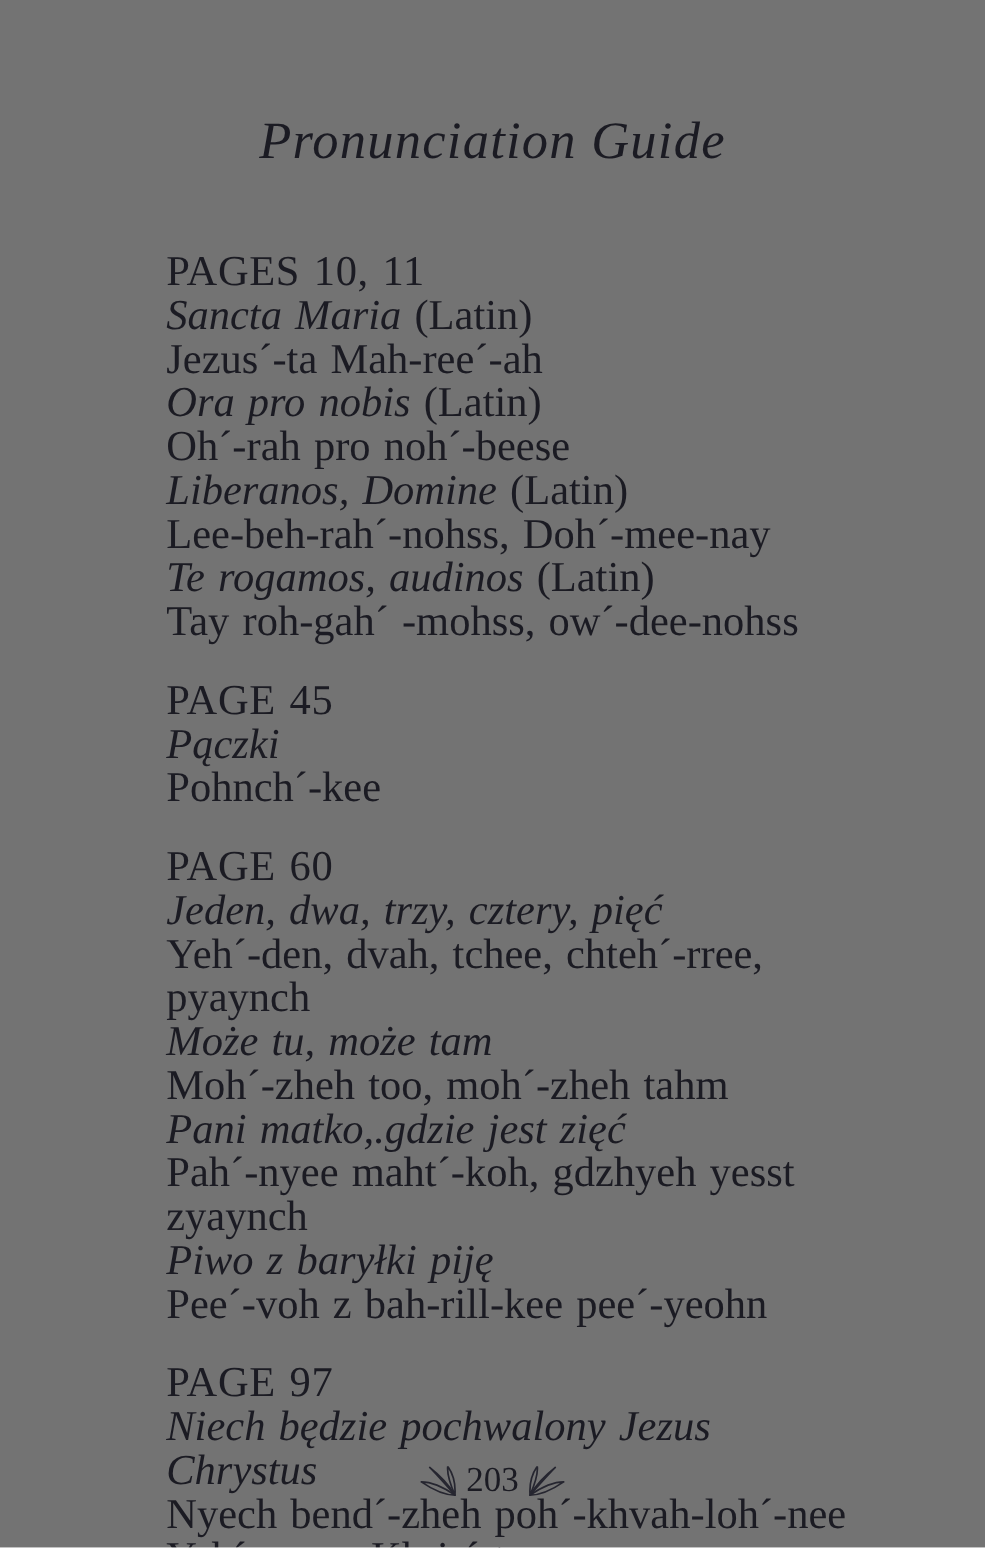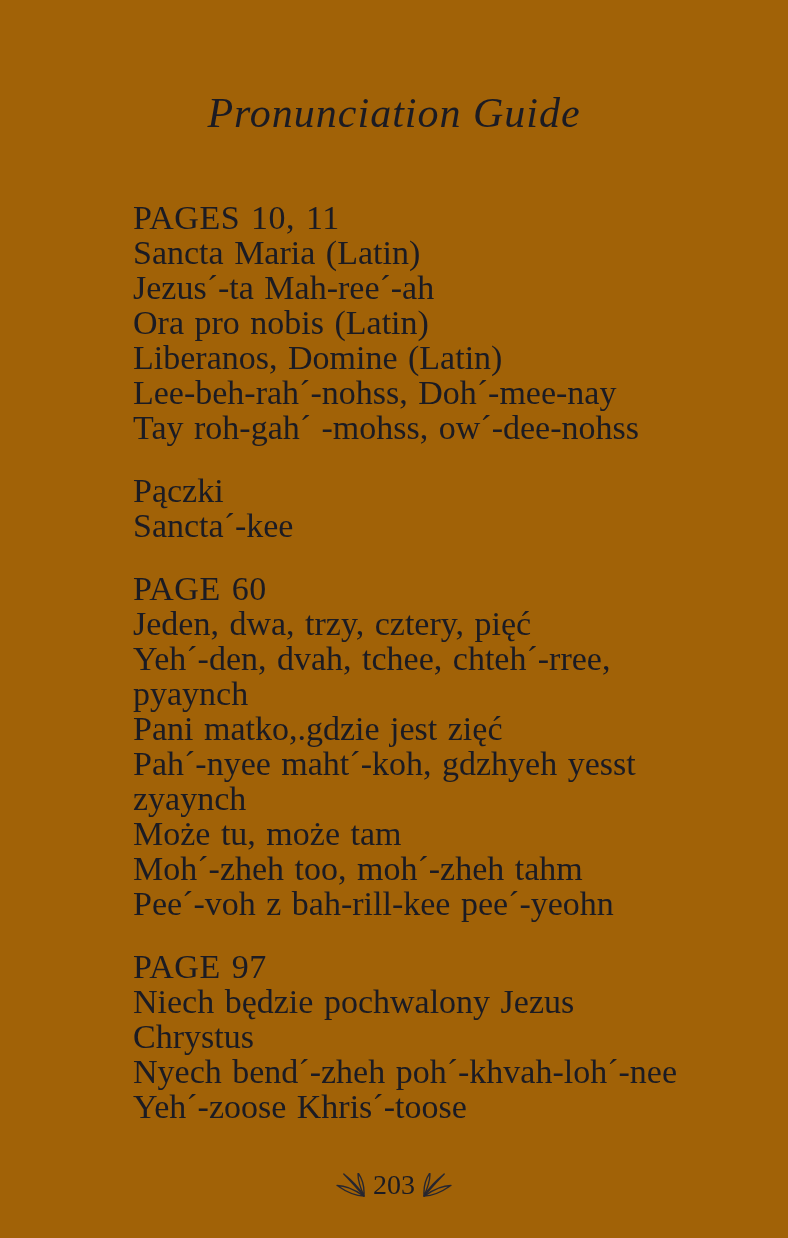--- a/index.html
+++ b/index.html
@@ -1,20 +1,20 @@
 <!DOCTYPE html>
 <html><head>
 <meta charset="utf-8">
 <style>
   html, body { margin: 0; padding: 0; background: #ffffff; }
   .page {
     position: relative;
     width: 788px;
     height: 1238px;
-    background: #a16207;
+    background: #737373;
     color: #1b1b23;
     font-family: "Liberation Serif", serif;
     overflow: hidden;
   }
   .title {
     margin: 0;
     padding-top: 88px;
     text-align: center;
     font-size: 42px;
     font-weight: 400;
@@ -27,21 +27,21 @@
     width: 552px;
     font-size: 34px;
     line-height: 35px;
     word-spacing: 2px;
   }
   .section { margin-bottom: 28px; }
   .section-heading {
     font-weight: 400;
     letter-spacing: 0.5px;
   }
-  .phrase { }
+  .phrase { font-style: italic; }
   .lang { font-style: normal; margin-top: 48px; }
   .folio {
     position: absolute;
     top: 1169px;
     left: 0;
     right: 0;
     display: flex;
     justify-content: center;
     align-items: center;
     gap: 7px;
@@ -66,52 +66,56 @@
   <main class="content">
 
     <div class="section">
       <div class="section-heading">PAGES 10, 11</div>
       <div class="entry">
         <div class="phrase-line"><span class="phrase">Sancta Maria</span><span class="lang"> (Latin)</span></div>
         <div class="pron-line">Jezus´-ta Mah-ree´-ah</div>
       </div>
       <div class="entry">
         <div class="phrase-line"><span class="phrase">Ora pro nobis</span><span class="lang"> (Latin)</span></div>
+        <div class="pron-line">Oh´-rah pro noh´-beese</div>
       </div>
       <div class="entry">
         <div class="phrase-line"><span class="phrase">Liberanos, Domine</span><span class="lang"> (Latin)</span></div>
         <div class="pron-line">Lee-beh-rah´-nohss, Doh´-mee-nay</div>
       </div>
       <div class="entry">
+        <div class="phrase-line"><span class="phrase">Te rogamos, audinos</span><span class="lang"> (Latin)</span></div>
         <div class="pron-line">Tay roh-gah´ -mohss, ow´-dee-nohss</div>
       </div>
     </div>
 
     <div class="section">
+      <div class="section-heading">PAGE 45</div>
       <div class="entry">
         <div class="phrase-line"><span class="phrase">Pączki</span><span class="lang"></span></div>
-        <div class="pron-line">Sancta´-kee</div>
+        <div class="pron-line">Pohnch´-kee</div>
       </div>
     </div>
 
     <div class="section">
       <div class="section-heading">PAGE 60</div>
       <div class="entry">
         <div class="phrase-line"><span class="phrase">Jeden, dwa, trzy, cztery, pięć</span><span class="lang"></span></div>
         <div class="pron-line">Yeh´-den, dvah, tchee, chteh´-rree, pyaynch</div>
       </div>
       <div class="entry">
+        <div class="phrase-line"><span class="phrase">Może tu, może tam</span><span class="lang"></span></div>
+        <div class="pron-line">Moh´-zheh too, moh´-zheh tahm</div>
+      </div>
+      <div class="entry">
         <div class="phrase-line"><span class="phrase">Pani matko,.gdzie jest zięć</span><span class="lang"></span></div>
         <div class="pron-line">Pah´-nyee maht´-koh, gdzhyeh yesst zyaynch</div>
       </div>
       <div class="entry">
-        <div class="phrase-line"><span class="phrase">Może tu, może tam</span><span class="lang"></span></div>
-        <div class="pron-line">Moh´-zheh too, moh´-zheh tahm</div>
-      </div>
-      <div class="entry">
+        <div class="phrase-line"><span class="phrase">Piwo z baryłki piję</span><span class="lang"></span></div>
         <div class="pron-line">Pee´-voh z bah-rill-kee pee´-yeohn</div>
       </div>
     </div>
 
     <div class="section">
       <div class="section-heading">PAGE 97</div>
       <div class="entry">
         <div class="phrase-line"><span class="phrase">Niech będzie pochwalony Jezus Chrystus</span><span class="lang"></span></div>
         <div class="pron-line">Nyech bend´-zheh poh´-khvah-loh´-nee Yeh´-zoose Khris´-toose</div>
       </div>

